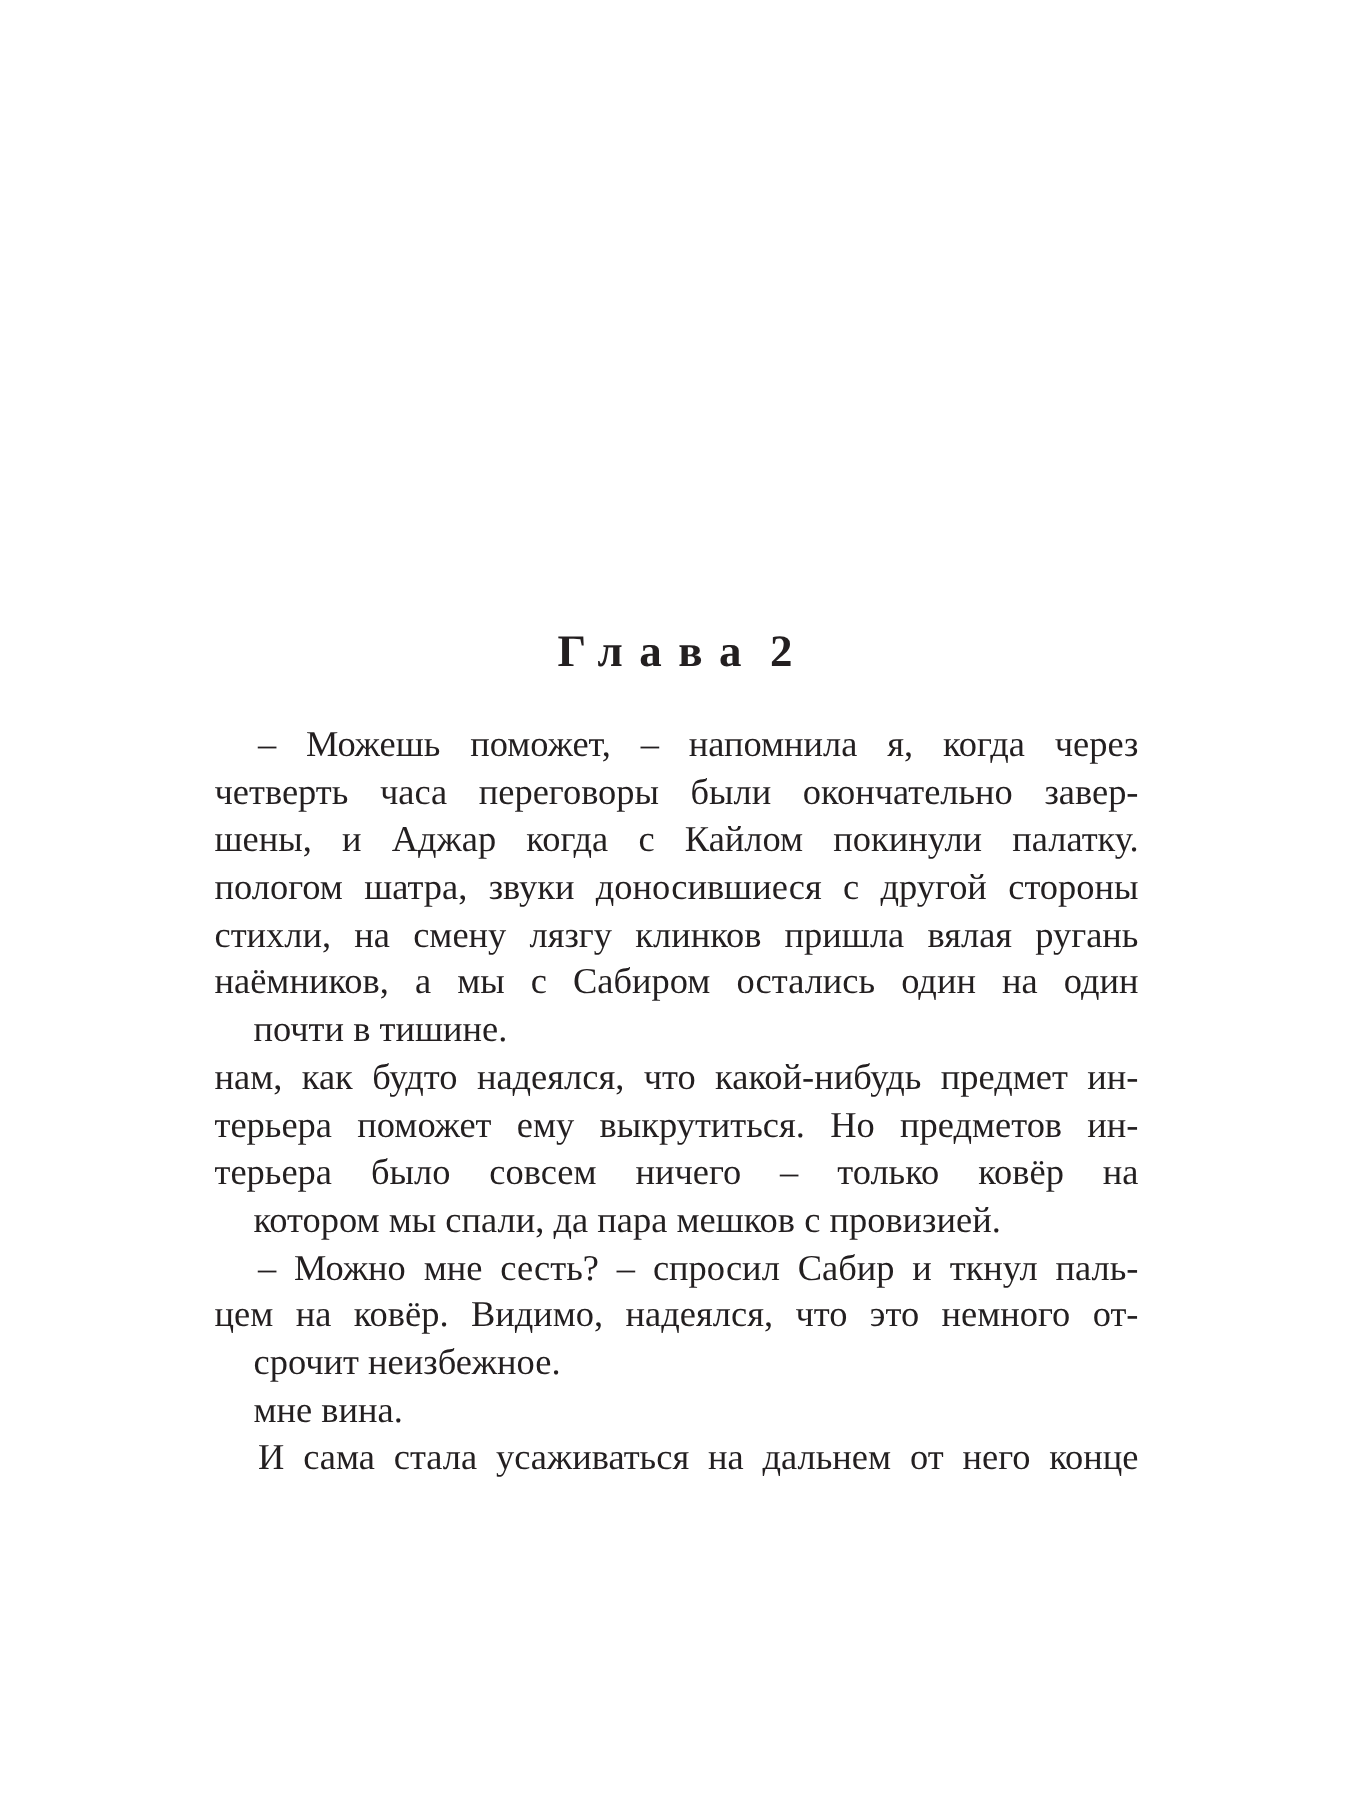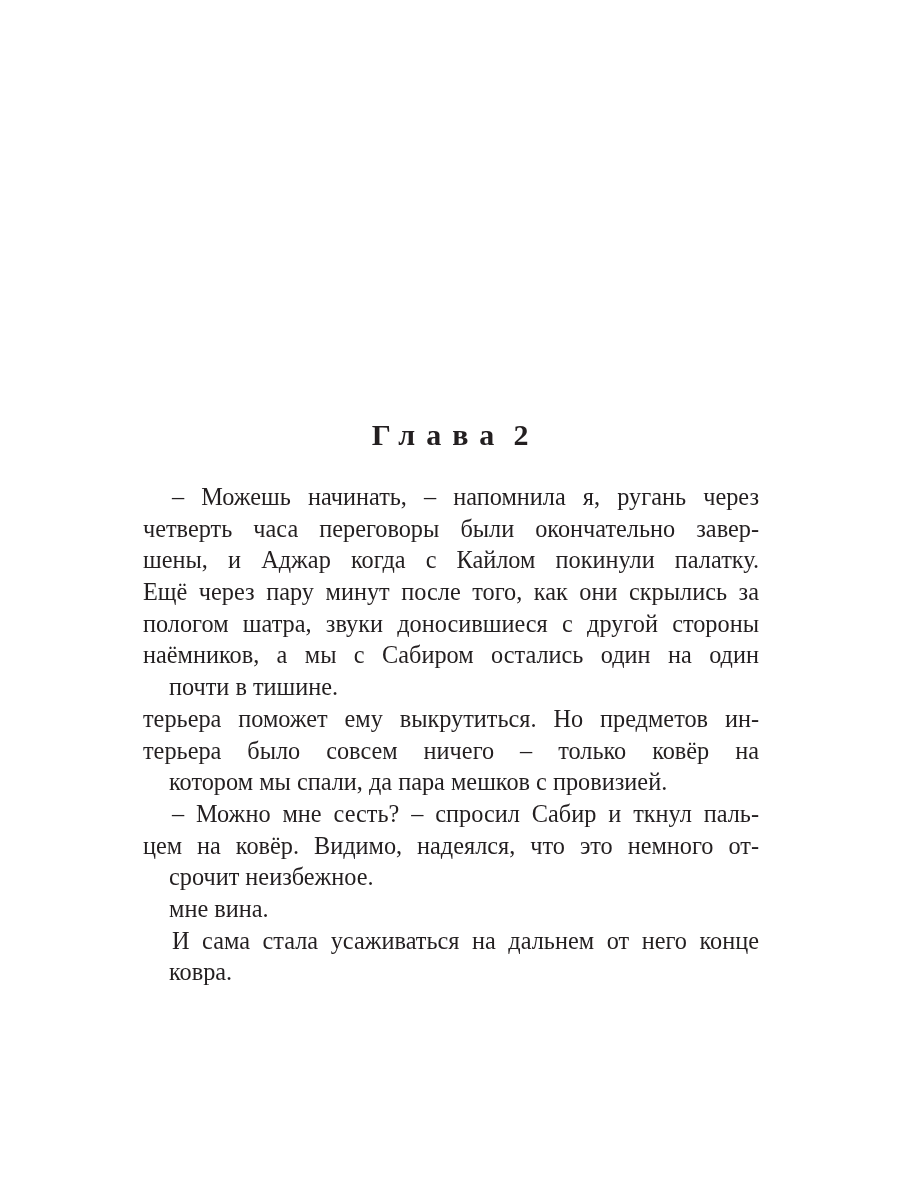--- a/index.html
+++ b/index.html
@@ -16,29 +16,29 @@
   .line.last { text-align-last: left; margin-left: 26px; }
 </style>
 </head>
 <body>
 
 <div class="chapter-title">
   <span class="word">Глава</span><span class="num">2</span>
 </div>
 
 <div class="body-text">
-  <div class="line indent">– Можешь начинать, – напомнила я, ругань через</div>
+  <div class="line indent">– Можешь поможет, – напомнила я, когда через</div>
   <div class="line">четверть часа переговоры были окончательно завер-</div>
   <div class="line">шены, и Аджар когда с Кайлом покинули палатку.</div>
-  <div class="line">Ещё через пару минут после того, как они скрылись за</div>
   <div class="line">пологом шатра, звуки доносившиеся с другой стороны</div>
+  <div class="line">стихли, на смену лязгу клинков пришла вялая ругань</div>
   <div class="line">наёмников, а мы с Сабиром остались один на один</div>
   <div class="line last">почти в тишине.</div>
+  <div class="line">нам, как будто надеялся, что какой-нибудь предмет ин-</div>
   <div class="line">терьера поможет ему выкрутиться. Но предметов ин-</div>
   <div class="line">терьера было совсем ничего – только ковёр на</div>
   <div class="line last">котором мы спали, да пара мешков с провизией.</div>
   <div class="line indent">– Можно мне сесть? – спросил Сабир и ткнул паль-</div>
   <div class="line">цем на ковёр. Видимо, надеялся, что это немного от-</div>
   <div class="line last">срочит неизбежное.</div>
   <div class="line last">мне вина.</div>
   <div class="line indent">И сама стала усаживаться на дальнем от него конце</div>
-  <div class="line last">ковра.</div>
 </div>
 
 </body></html>

